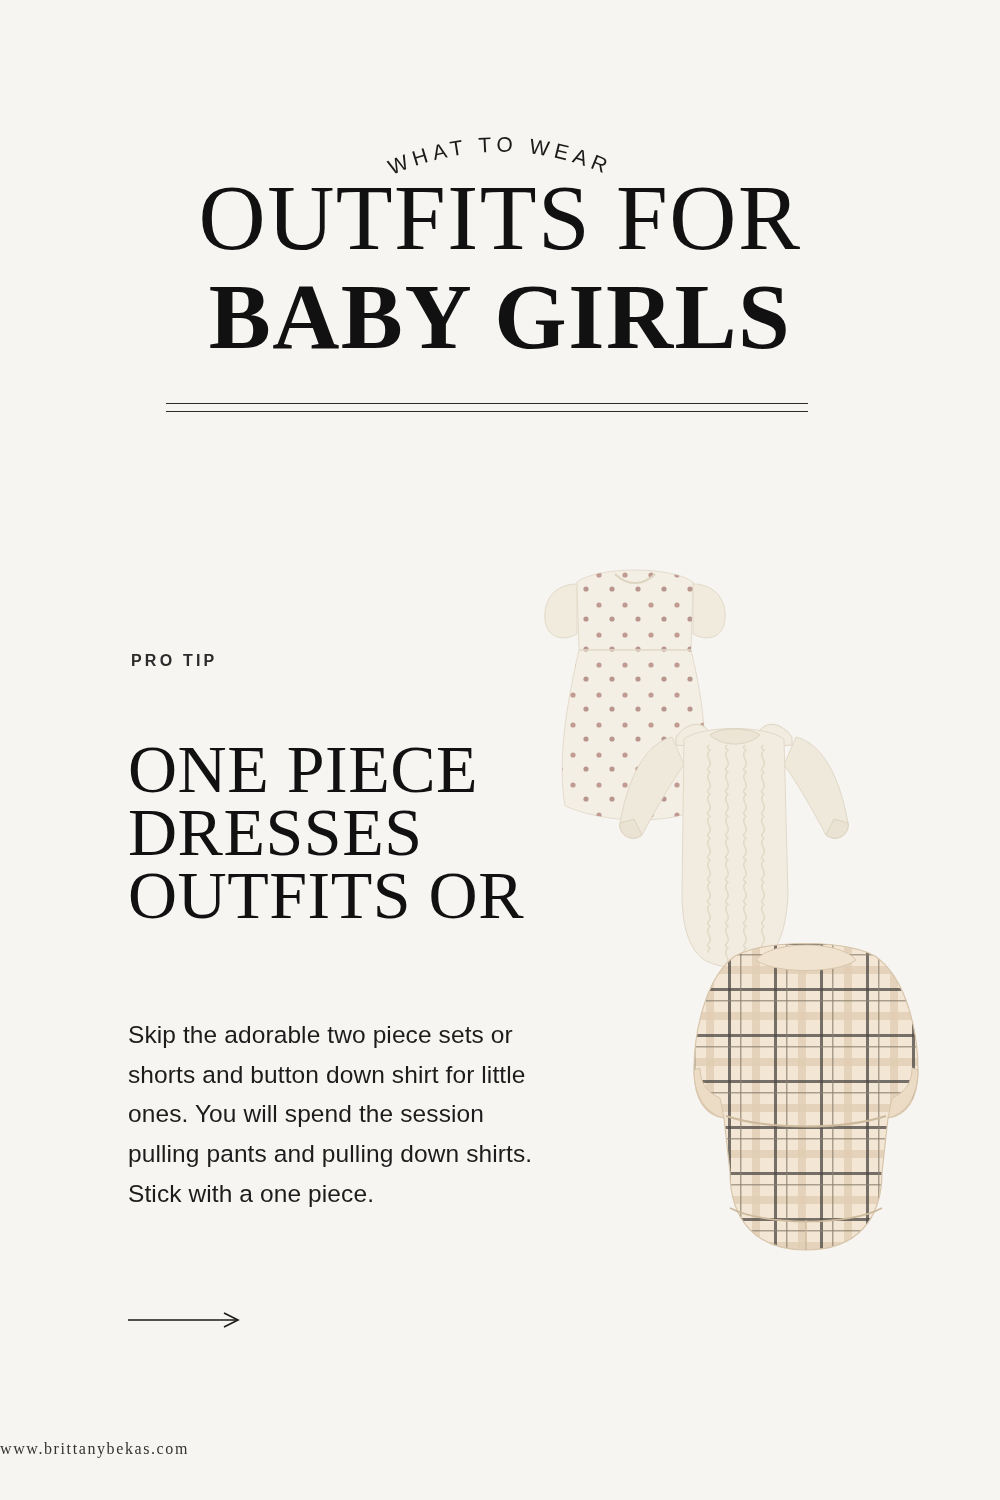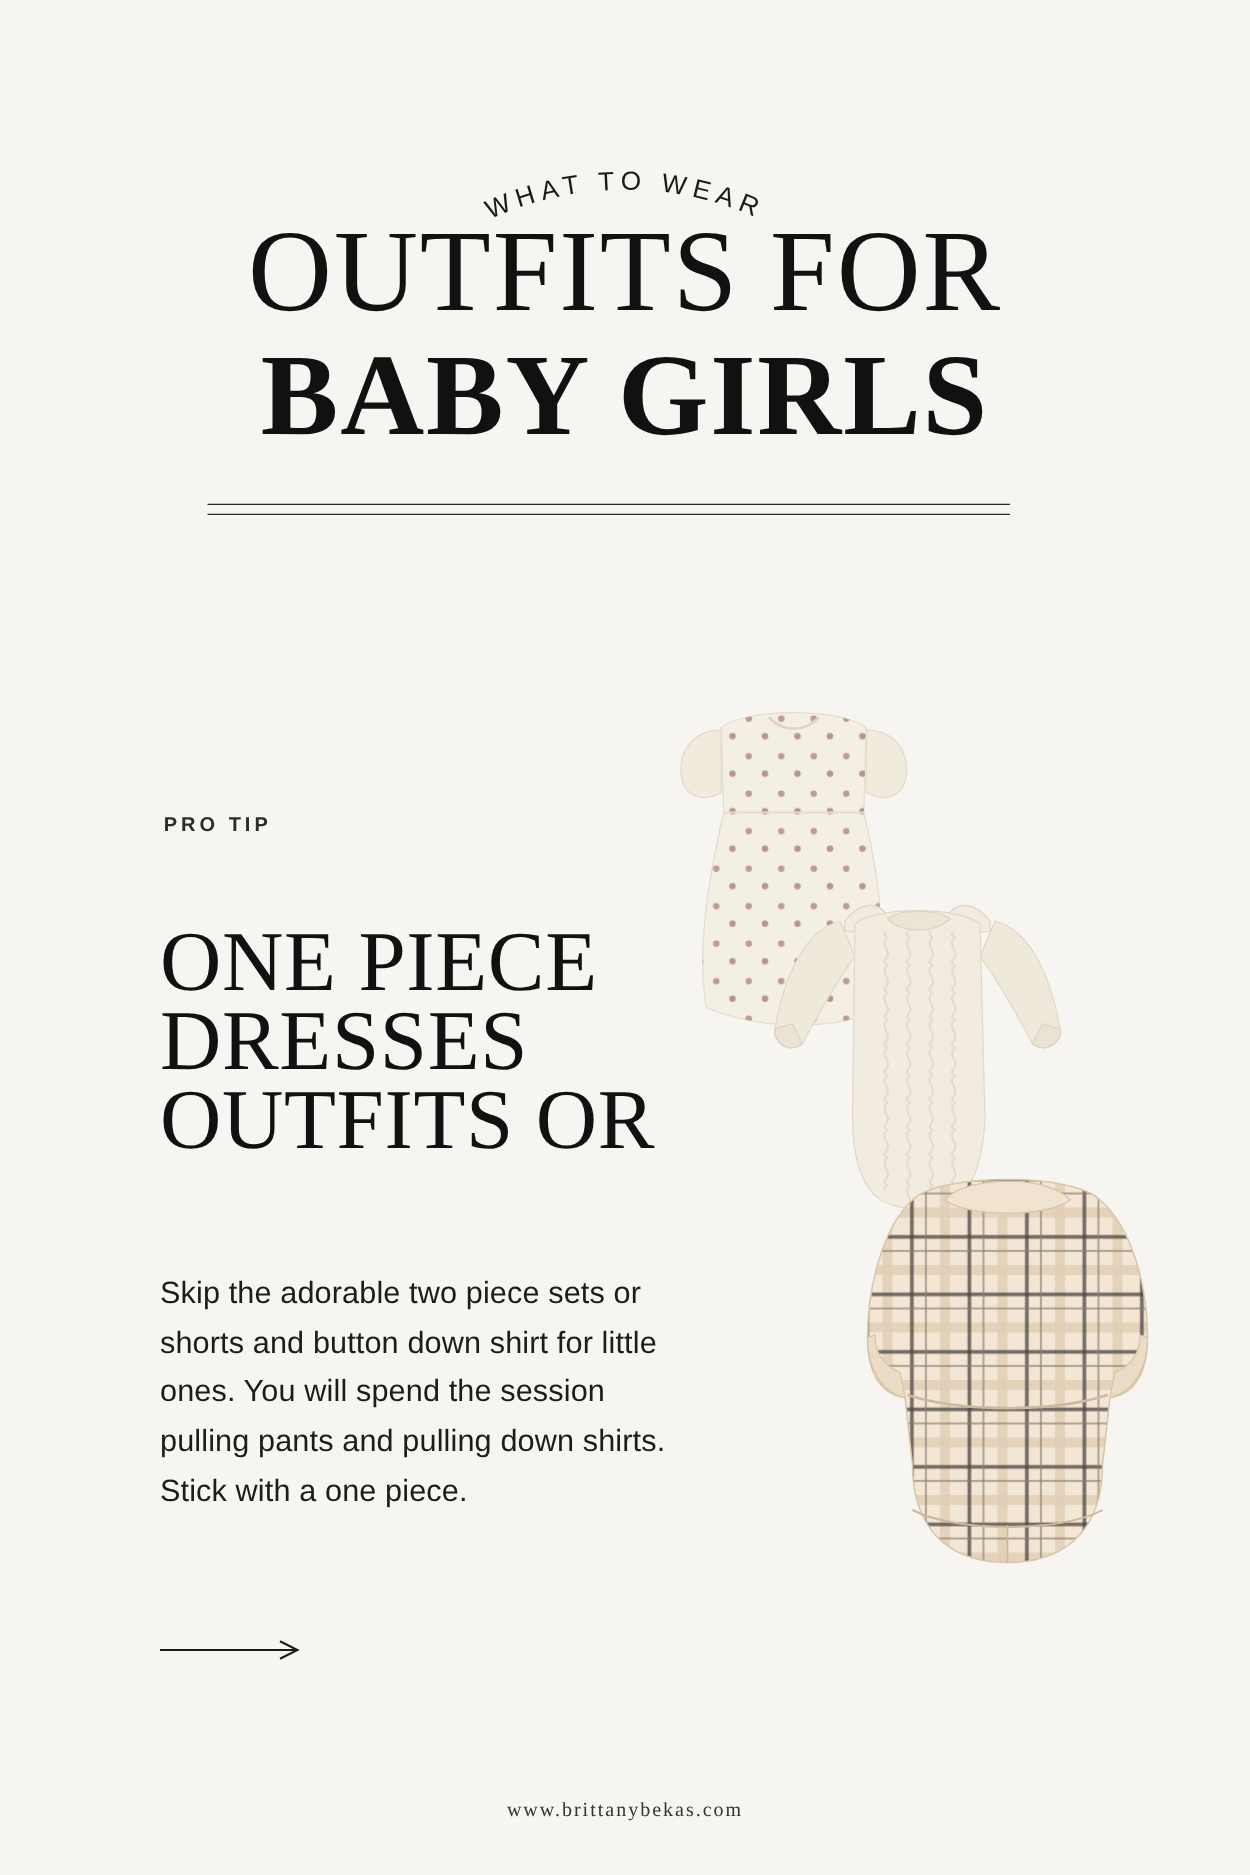--- a/index.html
+++ b/index.html
@@ -125,21 +125,21 @@
     top: 1310px;
     width: 120px;
     height: 20px;
   }
 
   .footer {
     position: absolute;
     left: 0;
     top: 1440px;
     width: 1000px;
-    text-align: center;
+    text-align: left;
     font-family: "Liberation Serif", serif;
     font-size: 16px;
     letter-spacing: 1.6px;
     color: #333;
   }
 
   
   .products {
     position: absolute;
     left: 505px;

